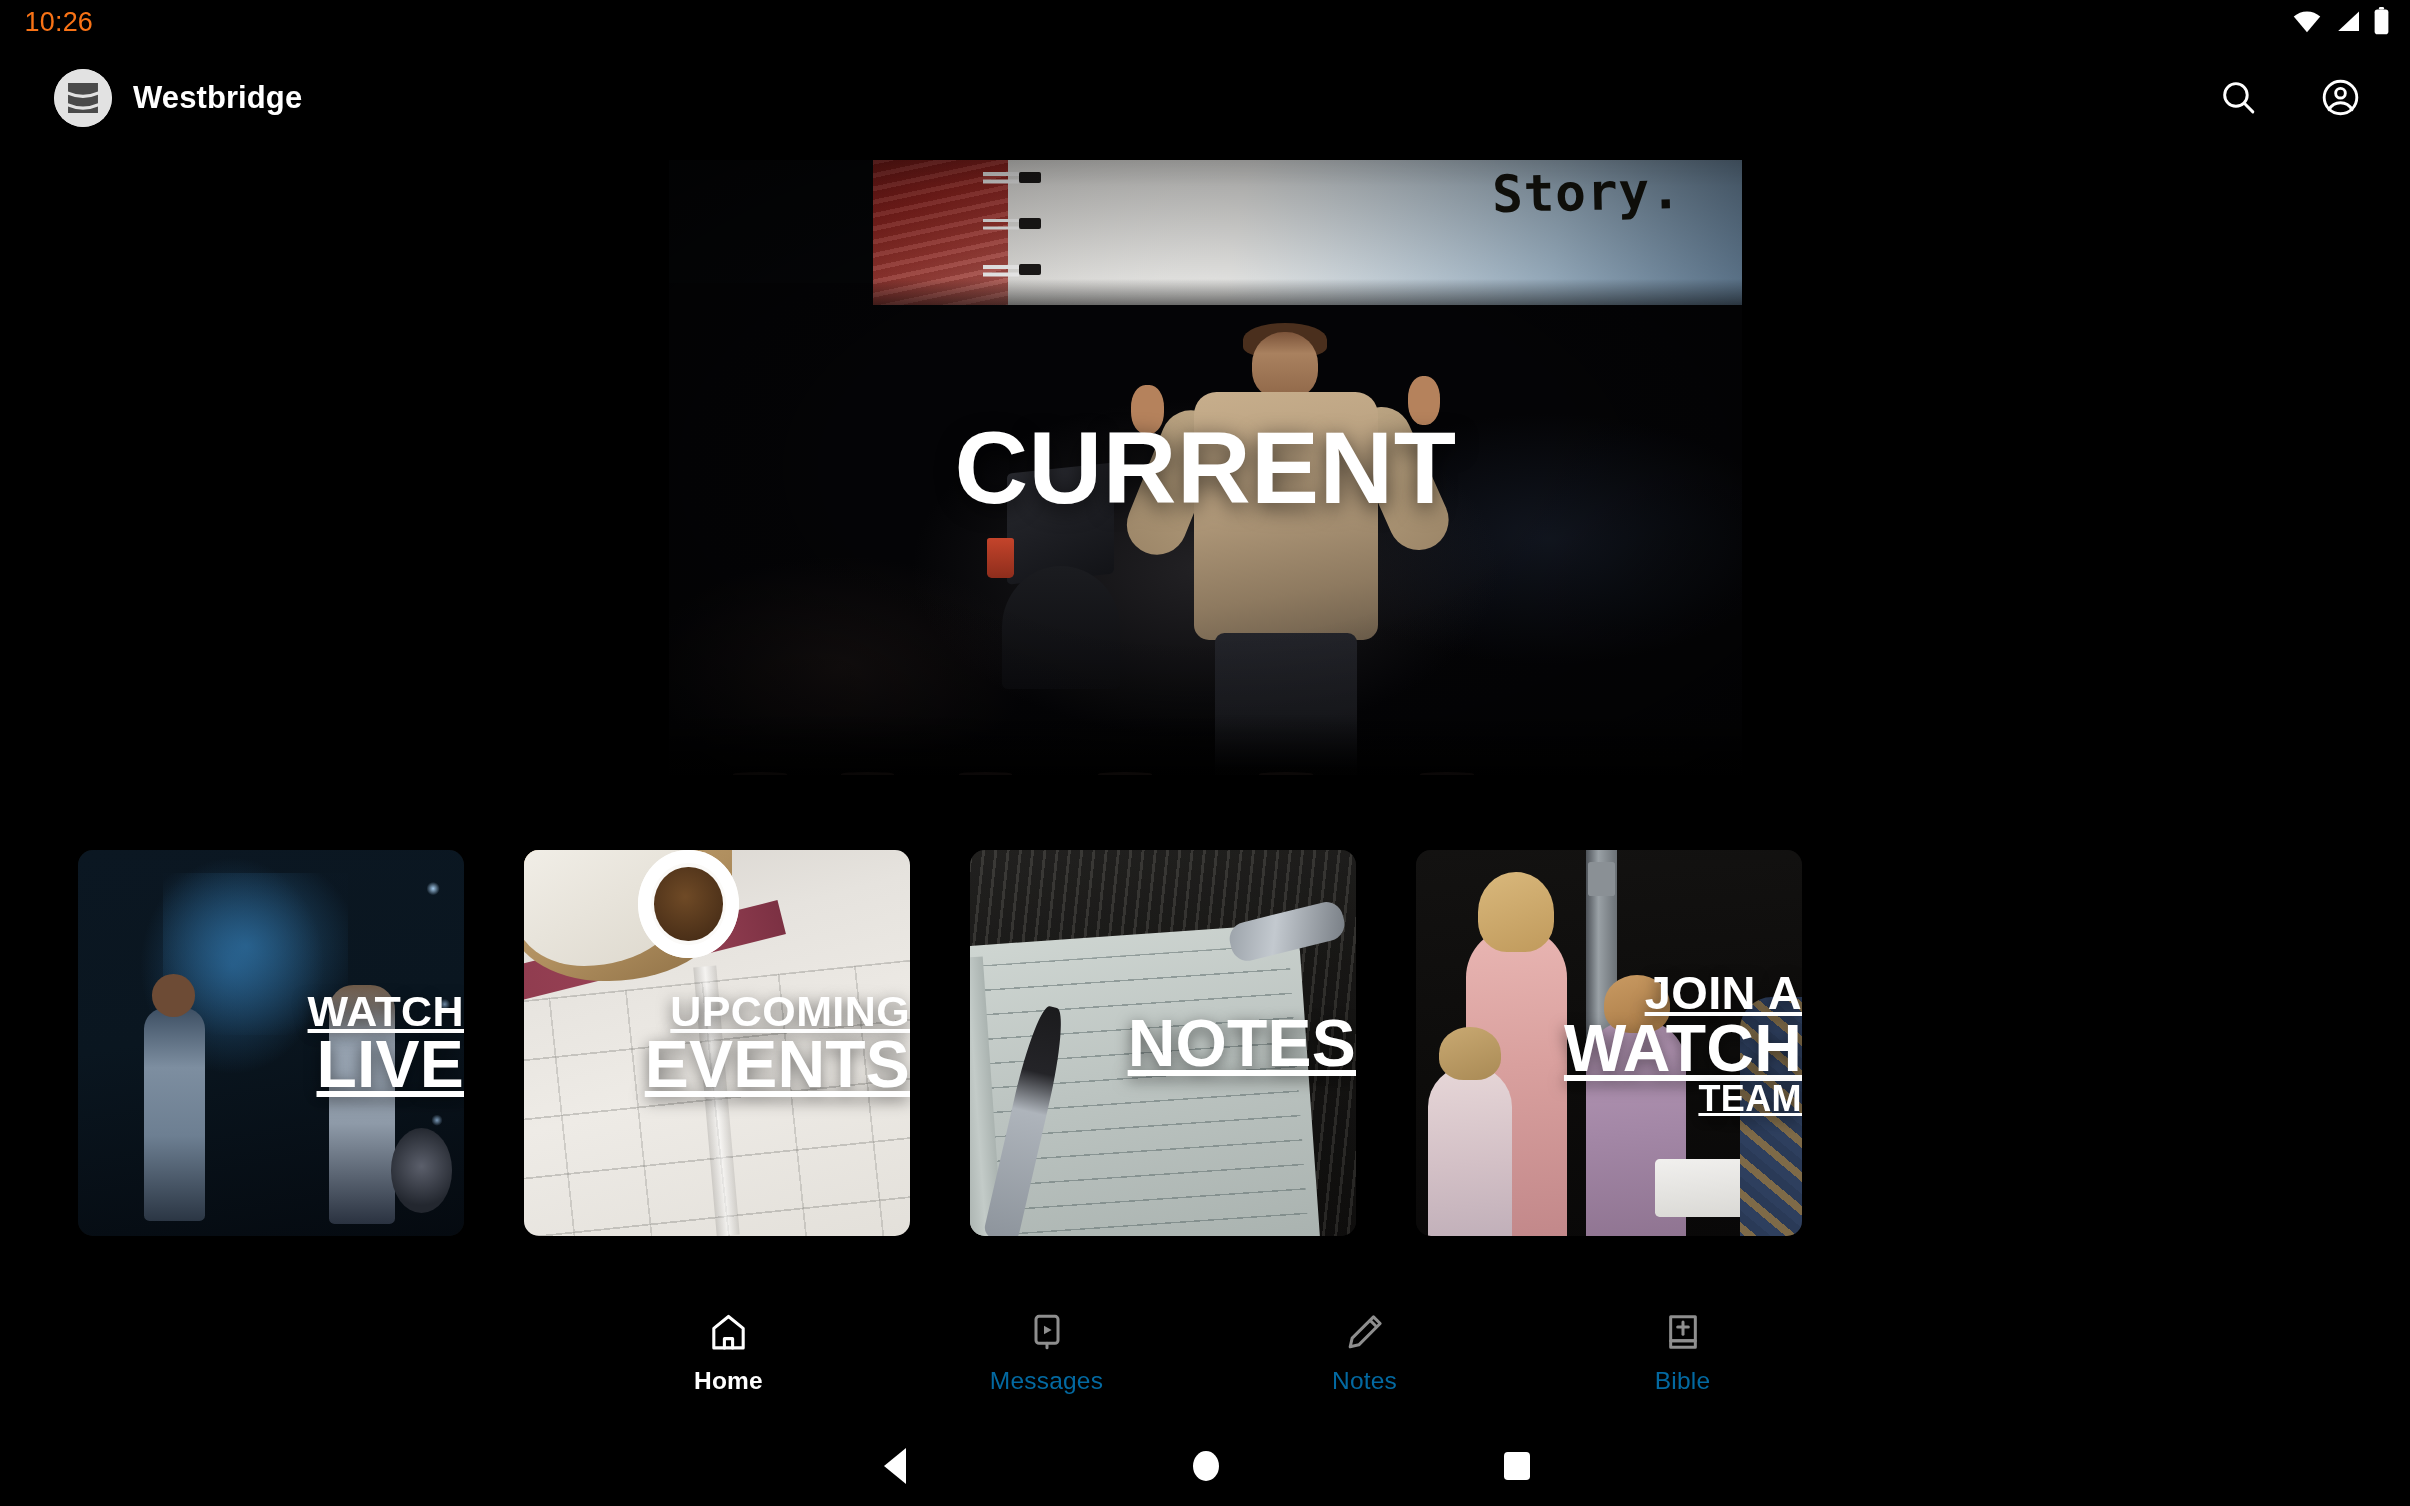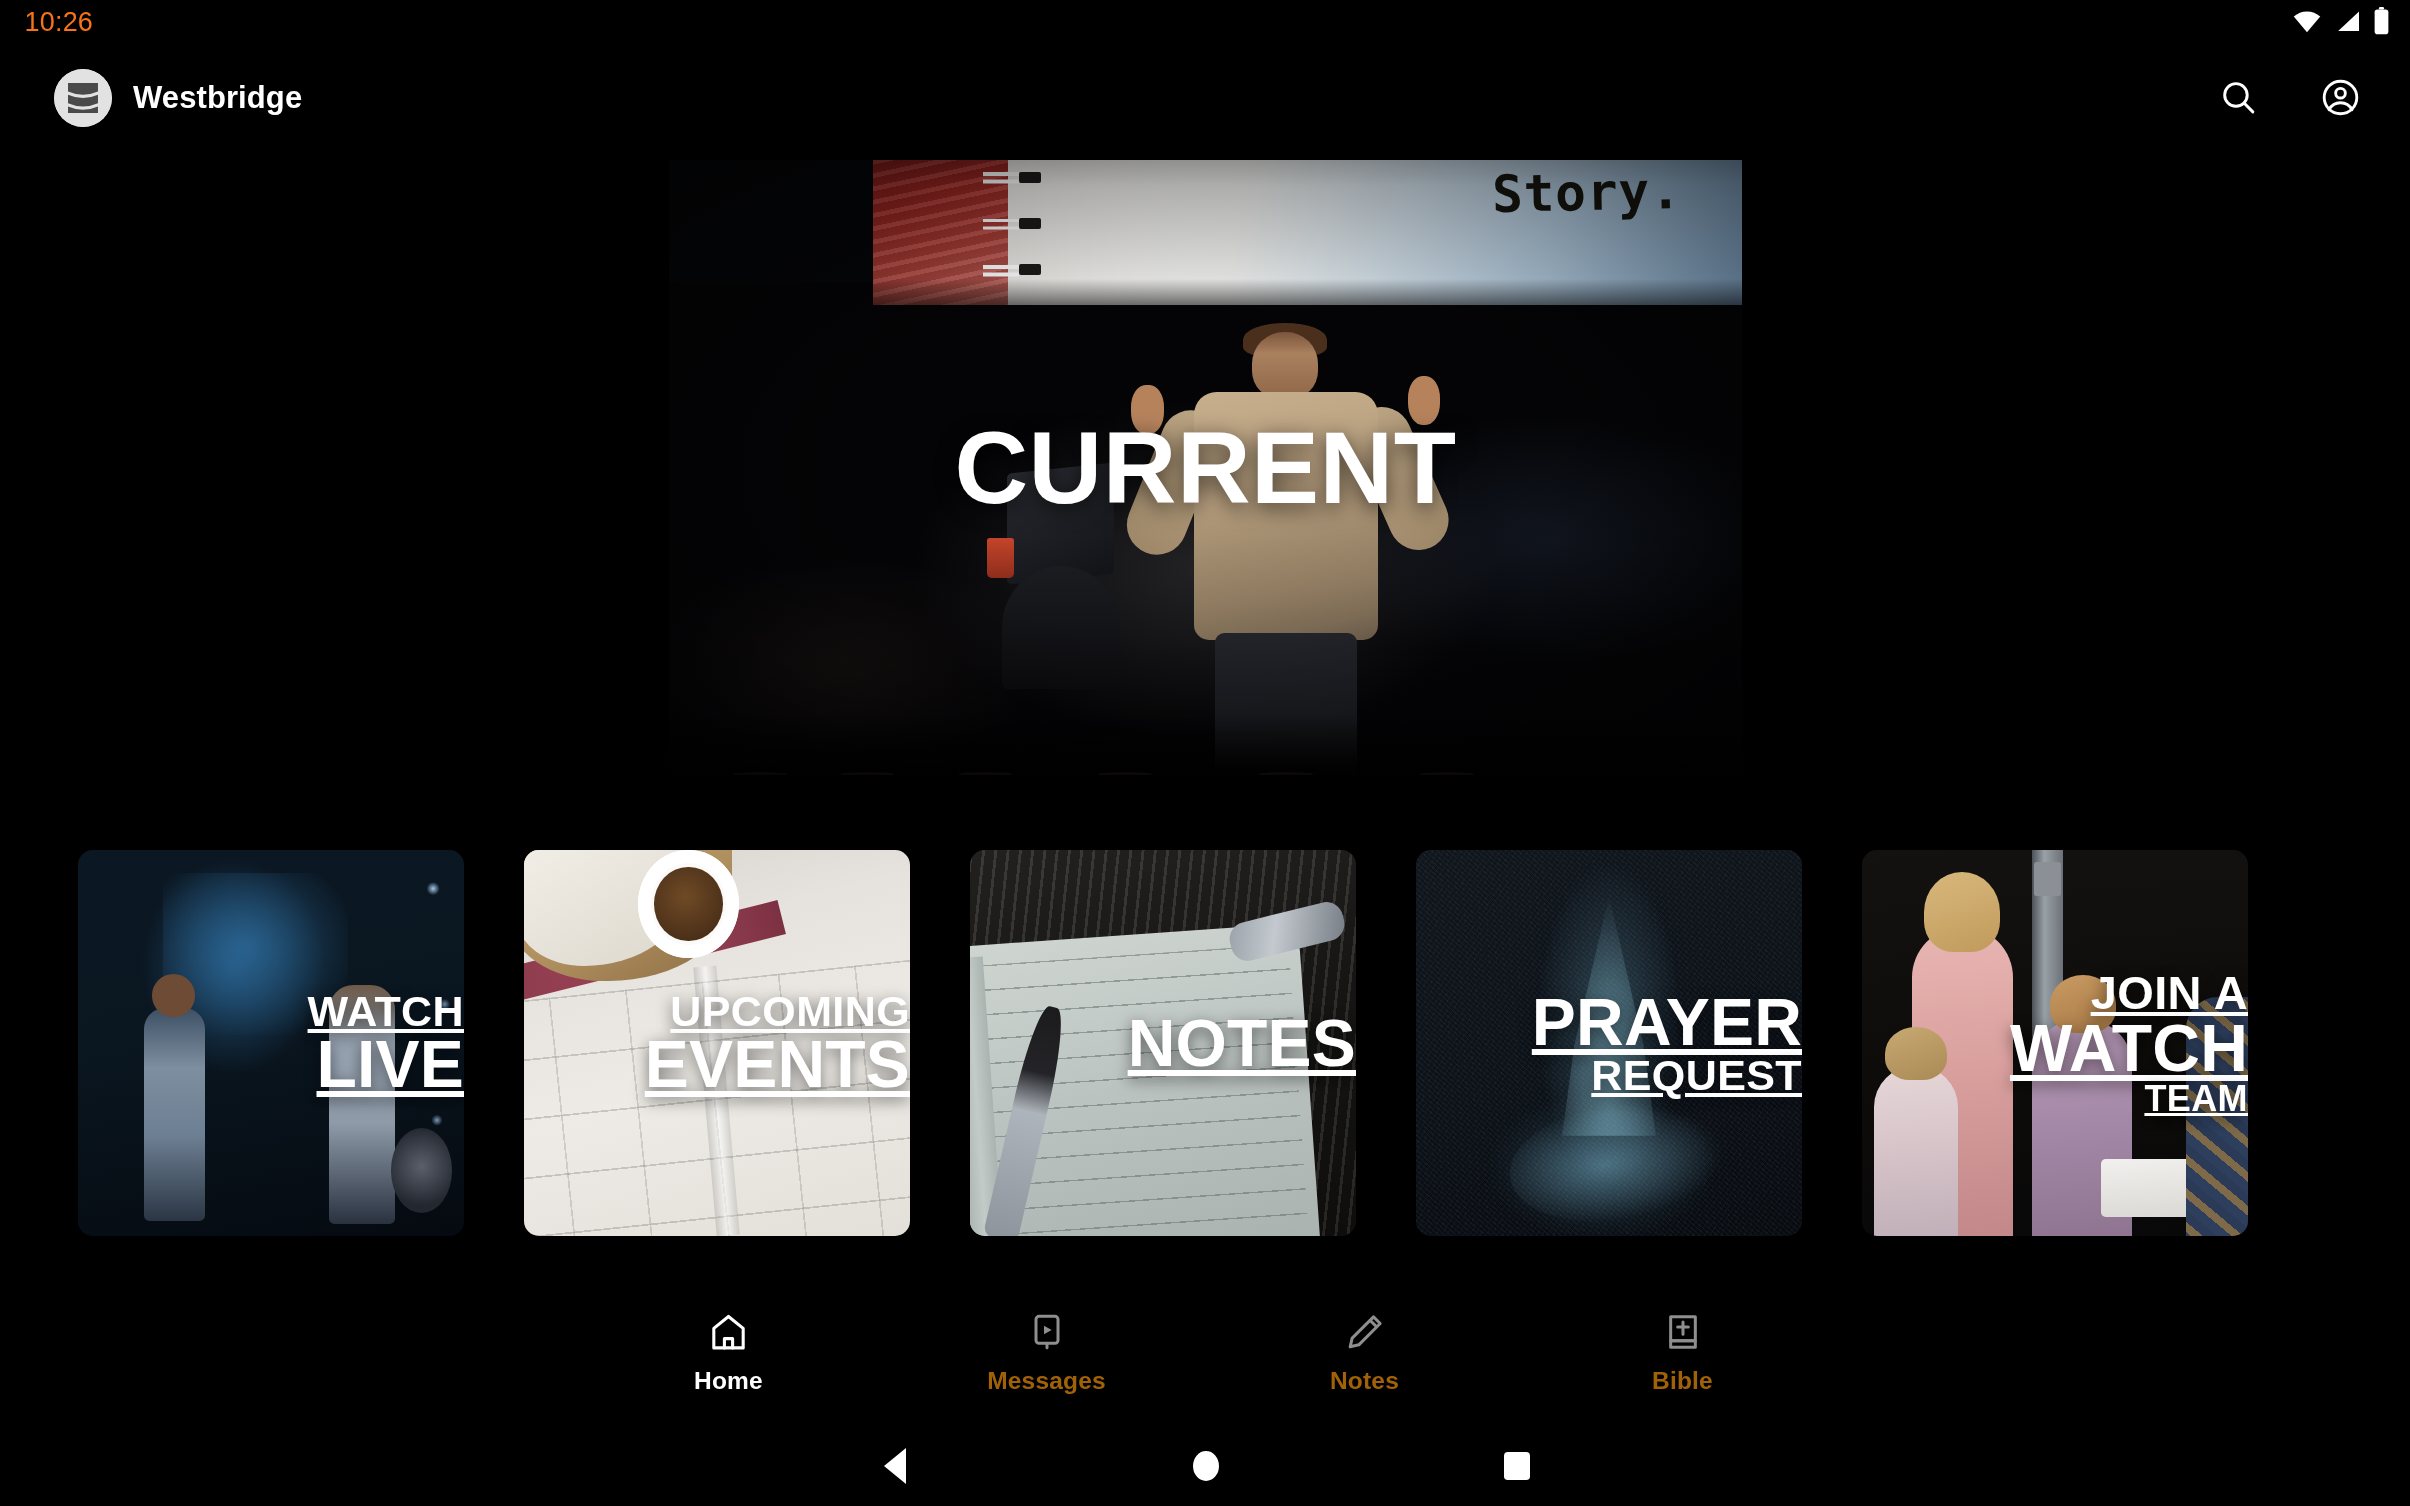--- a/index.html
+++ b/index.html
@@ -273,21 +273,21 @@
   .bottomnav {
     position:absolute; left:0; bottom:83px; width:2411px; height:141px;
     display:flex; justify-content:center; gap:0;
   }
   .nav-item {
     width:318px; display:flex; flex-direction:column;
     align-items:center; justify-content:center; gap:11.3px;
   }
   .nav-label { font-size:24.5px; letter-spacing:0.2px; }
   .nav-item.active .nav-label { color:#ffffff; font-weight:700; }
-  .nav-item .nav-label { color:#a16207; font-weight:700; }
+  .nav-item .nav-label { color:#0369a1; font-weight:400; }
 
   
   .sysnav {
     position:absolute; left:0; bottom:0; width:2411px; height:83px;
     display:flex; align-items:center; justify-content:center; gap:0; background:#000;
   }
   .sys-btn { width:311px; display:flex; align-items:center; justify-content:center; }
   .sys-back { width:0; height:0; border-top:18px solid transparent; border-bottom:18px solid transparent; border-right:22.6px solid #fff; }
   .sys-home { width:26px; height:30px; background:#fff; border-radius:50%; }
   .sys-recent { width:26px; height:28px; background:#fff; border-radius:3.8px; }
@@ -428,31 +428,20 @@
           <div class="page"></div>
           <div class="spine"></div>
         <div class="pen"></div>
           <div class="cap"></div>
       </div>
       <div class="card-label">
         <span class="cl-big">NOTES</span>
       </div>
     </div>
 
-    <div class="card">
-      <div class="card-bg bg-prayer">
-        <div class="plume"></div>
-          <div class="swirl"></div>
-          <div class="noise"></div>
-      </div>
-      <div class="card-label">
-        <span class="cl-big">PRAYER</span>
-        <span class="cl-small">REQUEST</span>
-      </div>
-    </div>
 
     <div class="card">
       <div class="card-bg bg-serve">
         <div class="post"></div>
           <div class="hinge"></div>
         <div class="w1"></div>
           <div class="g2"></div>
           <div class="g1"></div>
         <div class="basket"></div>
           <div class="m1"></div>

